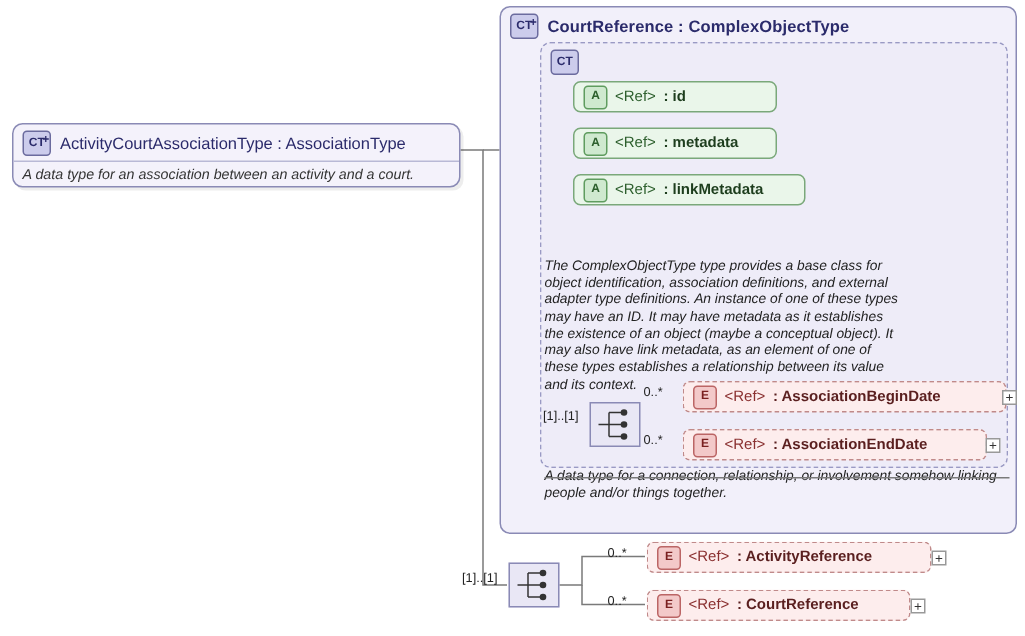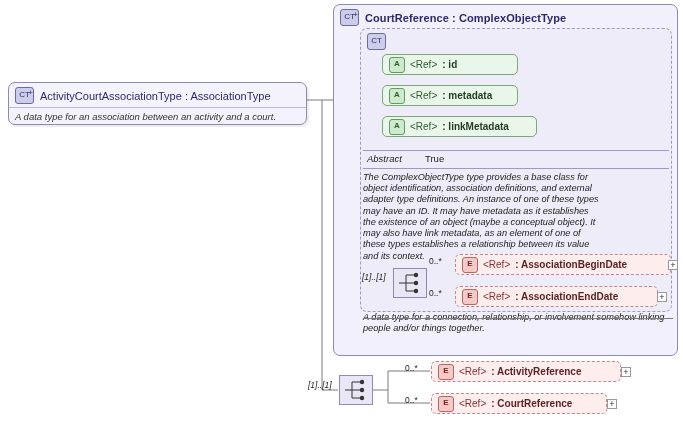--- a/index.html
+++ b/index.html
@@ -52,21 +52,21 @@
   .badge {
     width: 17px;
     height: 15px;
     border: 1px solid #6b6b9e;
     border-radius: 3px;
     background: #ccccec;
     color: #2b2b6b;
     font-size: 8px;
     line-height: 13px;
     text-align: center;
-    font-weight: normal;
+    font-weight: bold;
     position: relative;
     flex: 0 0 auto;
   }
   .badge .plus {
     position: absolute;
     right: -1px;
     top: 1px;
     width: 7px;
     height: 7px;
     font-size: 8px;
@@ -210,21 +210,20 @@
     position: absolute;
     width: 34px;
     height: 30px;
     border: 1px solid #8a8ab5;
     background: #e9e7f5;
     box-sizing: border-box;
   }
   .occurs {
     position: absolute;
     font-size: 8.5px;
-    font-style: italic;
     color: #222;
     white-space: nowrap;
   }
   .occurs-small {
     position: absolute;
     font-size: 8.5px;
     color: #222;
     white-space: nowrap;
   }
 
@@ -303,26 +302,20 @@
     <span class="ref">&lt;Ref&gt;</span>
     <span class="attr-name">: metadata</span>
   </div>
 
   <div class="attr-row" style="left:382px; top:116px; width:155px;">
     <span class="abadge">A</span>
     <span class="ref">&lt;Ref&gt;</span>
     <span class="attr-name">: linkMetadata</span>
   </div>
 
-  <div class="abstract-box" style="left:363px; top:150px; width:306px; height:19px;">
-    <div class="abstract-row">
-      <span class="abstract-key">Abstract</span>
-      <span class="abstract-val">True</span>
-    </div>
-  </div>
 
   <div class="desc-text" style="left:363px; top:172px; width:240px;">The ComplexObjectType type provides a base class for object identification, association definitions, and external adapter type definitions. An instance of one of these types may have an ID. It may have metadata as it establishes the existence of an object (maybe a conceptual object). It may also have link metadata, as an element of one of these types establishes a relationship between its value and its context.</div>
 
   <div class="compositor" style="left:393px; top:268px;">
     <svg width="32" height="28" viewBox="0 0 32 28">
       <line x1="5" y1="14" x2="12" y2="14" stroke="#333" stroke-width="1"></line>
       <line x1="12" y1="6" x2="12" y2="22" stroke="#333" stroke-width="1"></line>
       <line x1="12" y1="6" x2="20" y2="6" stroke="#333" stroke-width="1"></line>
       <line x1="12" y1="14" x2="20" y2="14" stroke="#333" stroke-width="1"></line>
       <line x1="12" y1="22" x2="20" y2="22" stroke="#333" stroke-width="1"></line>

